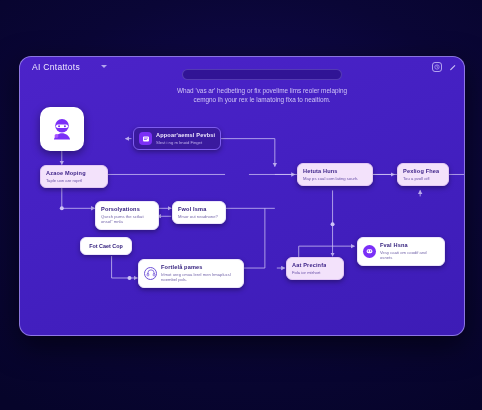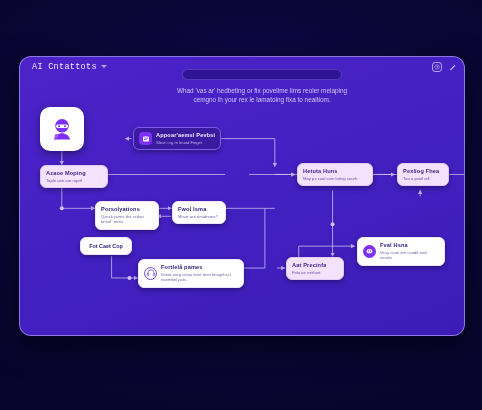--- a/index.html
+++ b/index.html
@@ -19,21 +19,21 @@
     position: absolute;
     left: 19px; top: 56px; width: 446px; height: 280px;
     border-radius: 12px;
     background: linear-gradient(160deg, #4c23c9 0%, #4420c2 45%, #3d1cb6 100%);
     border: 1px solid rgba(200,190,255,.55);
     box-shadow: 0 10px 30px rgba(0,0,0,.55);
     overflow: hidden;
   }
   
   #panelHeader {
-    position: absolute; left: 0; top: 0; width: 100%; height: 22px; font-family: Liberation Mono, monospace;
+    position: absolute; left: 0; top: 0; width: 100%; height: 22px;
   }
   .hdr-title {
     position: absolute; left: 12px; top: 5px;
     font-size: 8.5px; color: #efeaff; letter-spacing: .3px;
     filter: blur(.35px);
   }
   .hdr-caret {
     position: absolute; left: 81px; top: 8px;
     width: 0; height: 0;
     border-left: 3px solid transparent;

